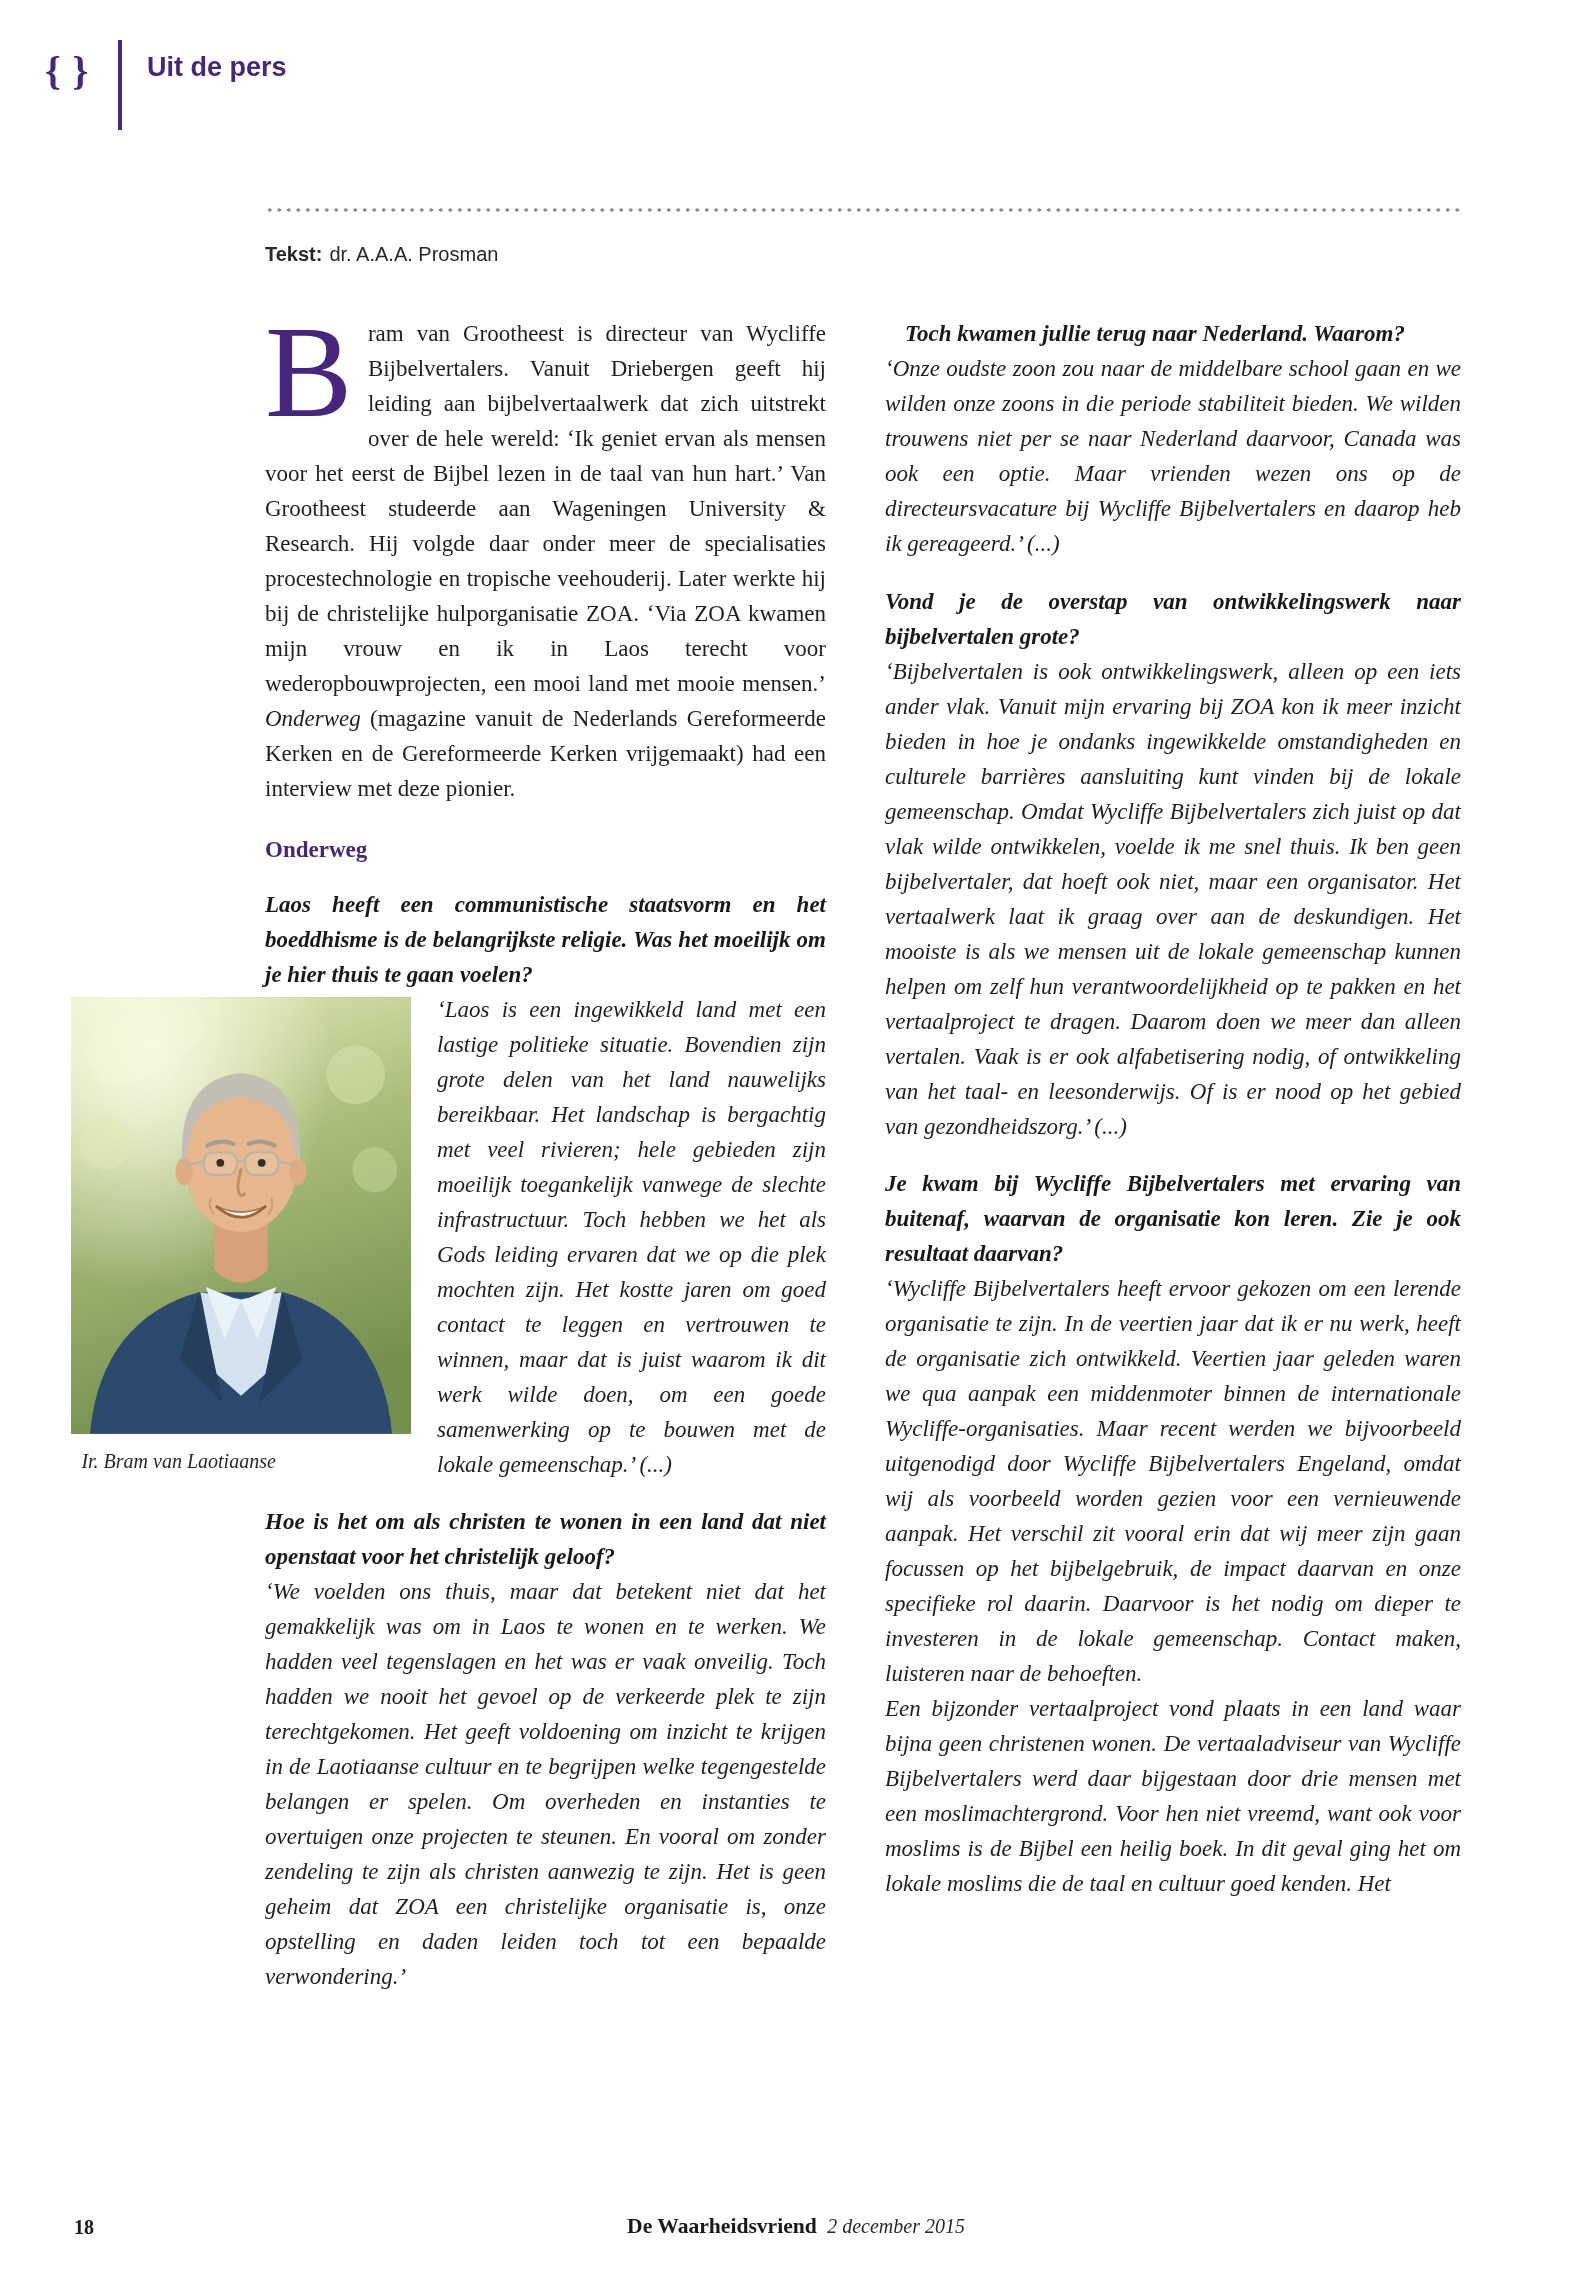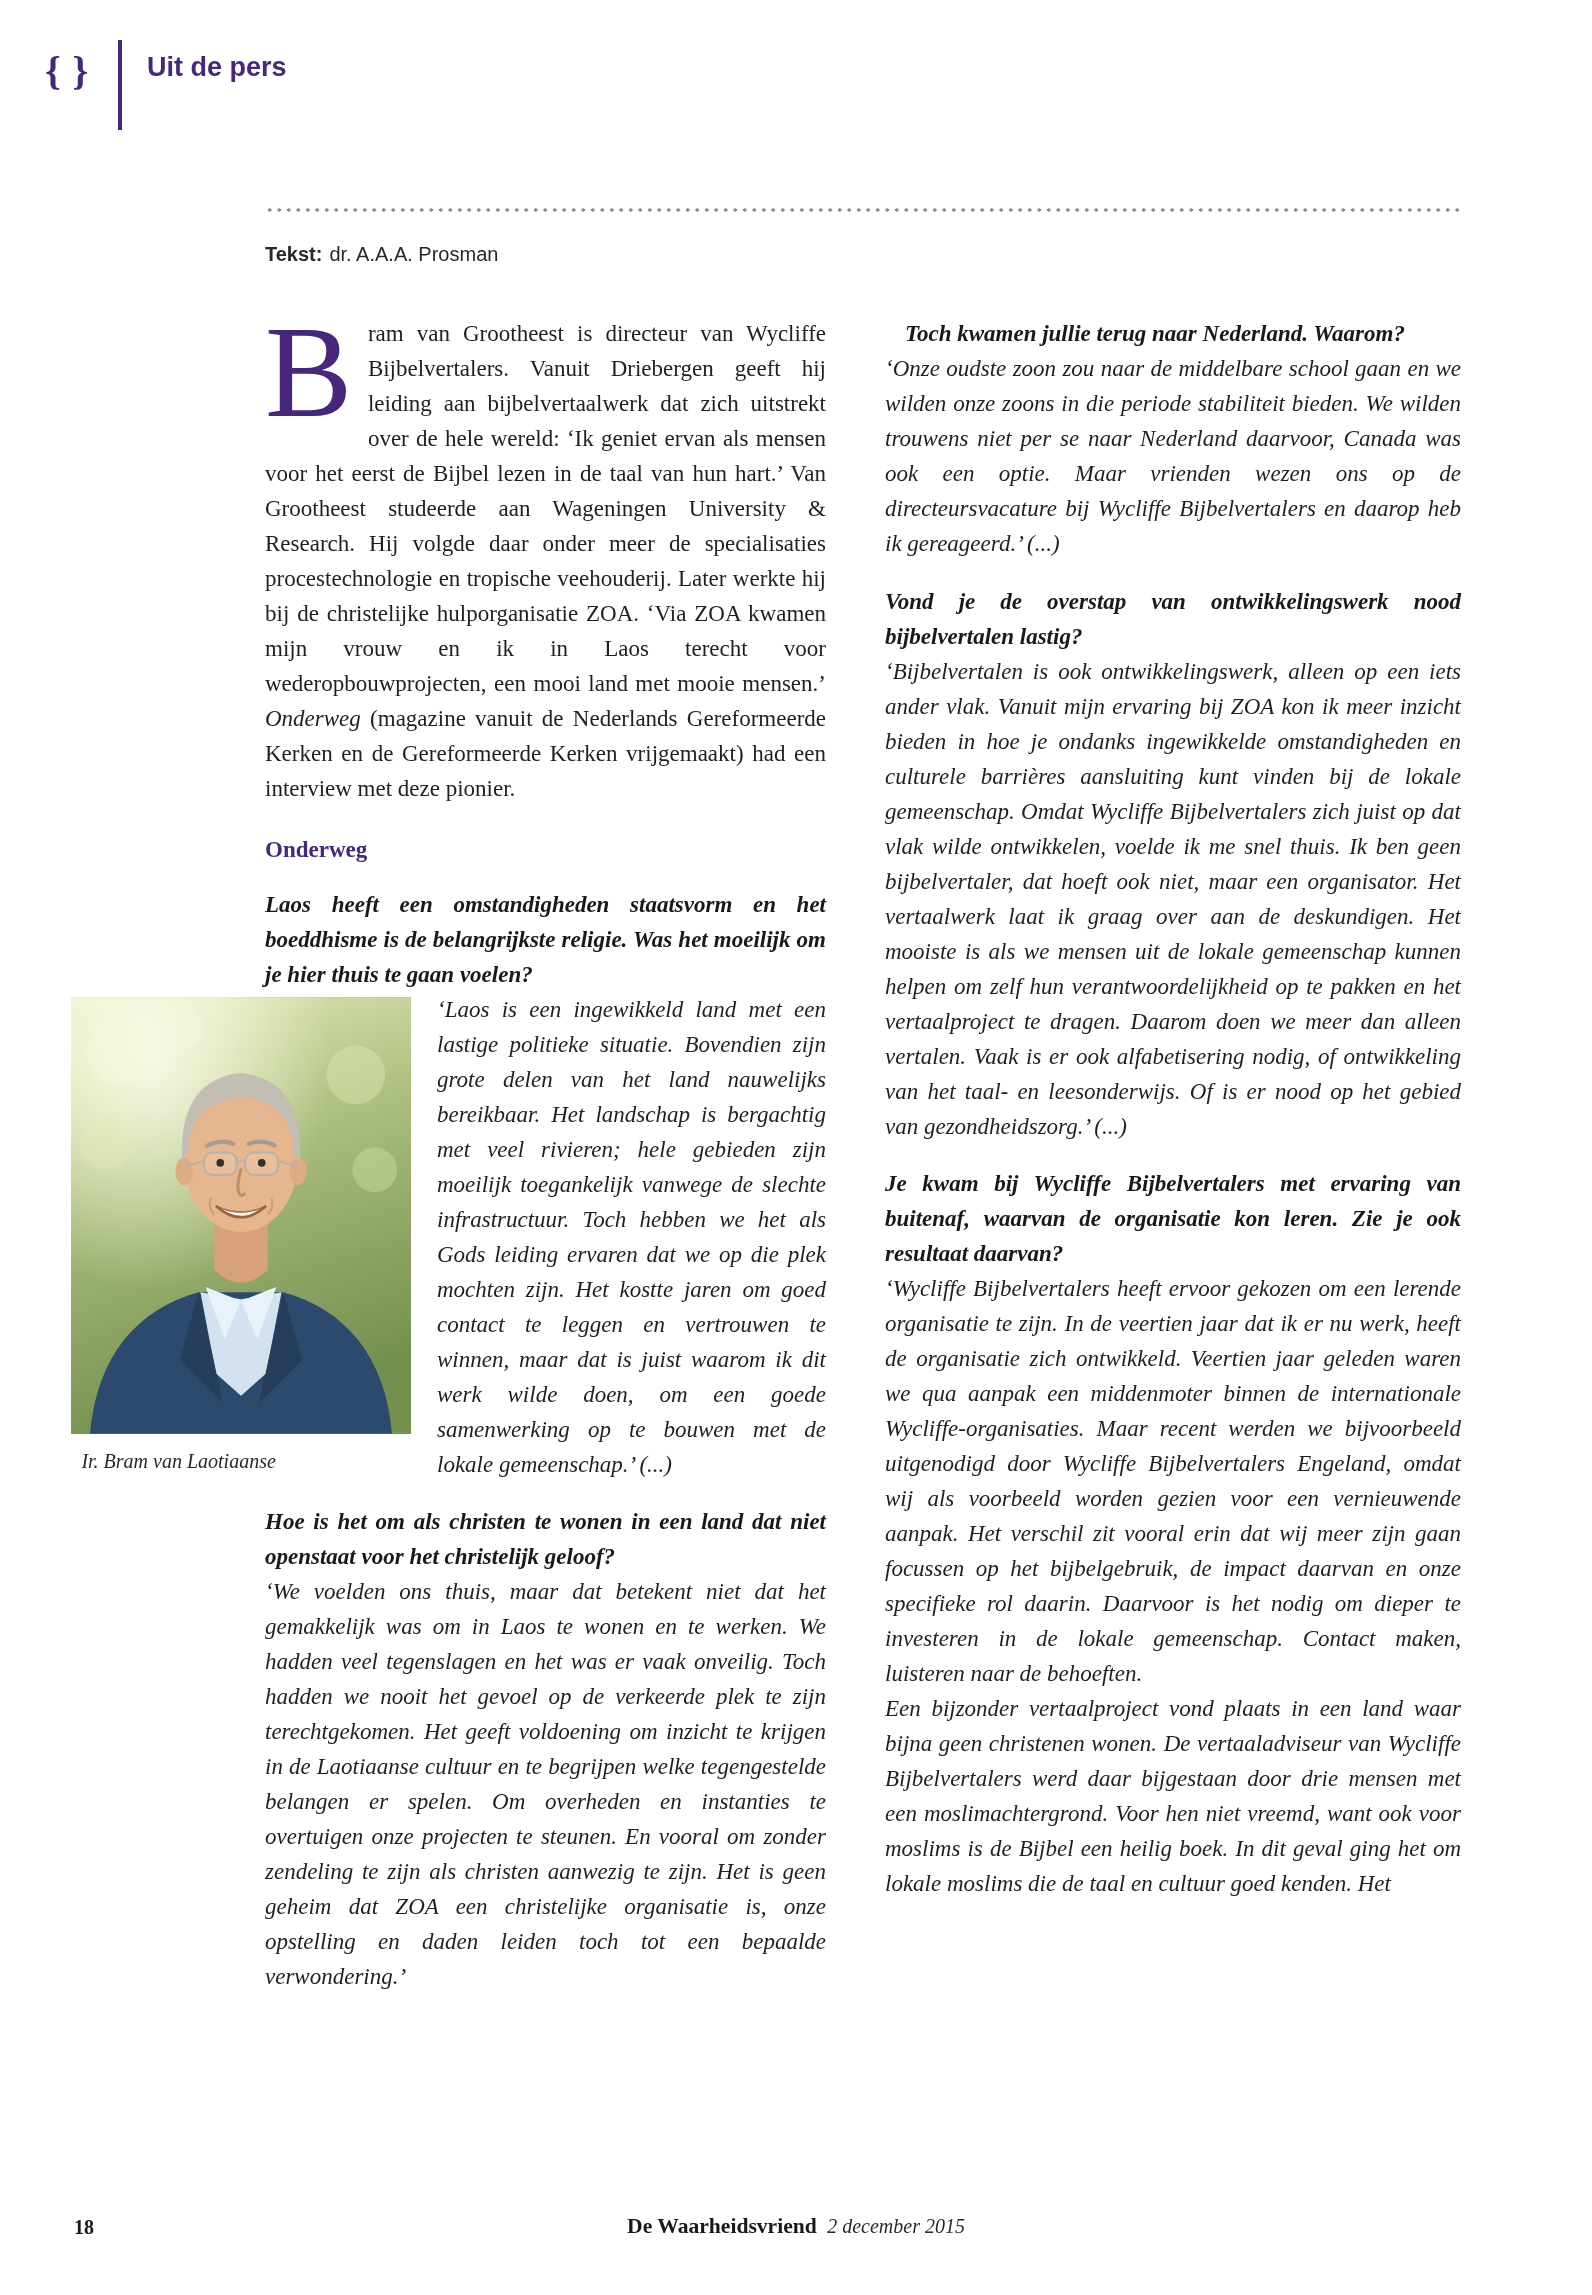--- a/index.html
+++ b/index.html
@@ -66,21 +66,21 @@
     <div class="dotted-rule"></div>
     <p class="byline"><strong>Tekst:</strong><span>dr. A.A.A. Prosman</span></p>
 
     <div class="columns">
 
       <div class="col col-left">
         <p class="intro"><span class="dropcap">B</span><span>ram van Grootheest is directeur van Wycliffe Bijbelvertalers. Vanuit Driebergen geeft hij leiding aan bijbelvertaalwerk dat zich uitstrekt over de hele wereld: ‘Ik geniet ervan als mensen voor het eerst de Bijbel lezen in de taal van hun hart.’ Van Grootheest studeerde aan Wageningen University &amp; Research. Hij volgde daar onder meer de specialisaties procestechnologie en tropische veehouderij. Later werkte hij bij de christelijke hulporganisatie ZOA. ‘Via ZOA kwamen mijn vrouw en ik in Laos terecht voor wederopbouwprojecten, een mooi land met mooie mensen.’ </span><em>Onderweg</em><span> (magazine vanuit de Nederlands Gereformeerde Kerken en de Gereformeerde Kerken vrijgemaakt) had een interview met deze pionier.</span></p>
 
         <h2 class="kicker">Onderweg</h2>
 
-        <p class="question">Laos heeft een omstandigheden staatsvorm en het boeddhisme is de belangrijkste religie. Was het moeilijk om je hier thuis te gaan voelen?</p>
+        <p class="question">Laos heeft een communistische staatsvorm en het boeddhisme is de belangrijkste religie. Was het moeilijk om je hier thuis te gaan voelen?</p>
 
         <div class="answer-with-photo">
           <figure class="portrait">
             <div class="photo">
               <svg viewBox="0 0 394 506" width="340" height="437">
                 <defs>
                   <linearGradient id="pbg" x1="0" y1="0" x2="0.25" y2="1">
                     <stop offset="0" stop-color="#e7edbc"></stop>
                     <stop offset="0.45" stop-color="#aabd7c"></stop>
                     <stop offset="1" stop-color="#74904f"></stop>
@@ -132,21 +132,21 @@
         </div>
 
         <p class="question clear">Hoe is het om als christen te wonen in een land dat niet openstaat voor het christelijk geloof?</p>
         <p class="answer">‘We voelden ons thuis, maar dat betekent niet dat het gemakkelijk was om in Laos te wonen en te werken. We hadden veel tegenslagen en het was er vaak onveilig. Toch hadden we nooit het gevoel op de verkeerde plek te zijn terechtgekomen. Het geeft voldoening om inzicht te krijgen in de Laotiaanse cultuur en te begrijpen welke tegengestelde belangen er spelen. Om overheden en instanties te overtuigen onze projecten te steunen. En vooral om zonder zendeling te zijn als christen aanwezig te zijn. Het is geen geheim dat ZOA een christelijke organisatie is, onze opstelling en daden leiden toch tot een bepaalde verwondering.’</p>
       </div>
 
       <div class="col col-right">
         <p class="question">Toch kwamen jullie terug naar Nederland. Waarom?</p>
         <p class="answer">‘Onze oudste zoon zou naar de middelbare school gaan en we wilden onze zoons in die periode stabiliteit bieden. We wilden trouwens niet per se naar Nederland daarvoor, Canada was ook een optie. Maar vrienden wezen ons op de directeursvacature bij Wycliffe Bijbelvertalers en daarop heb ik gereageerd.’ (...)</p>
 
-        <p class="question">Vond je de overstap van ontwikkelingswerk nood bijbelvertalen lastig?</p>
+        <p class="question">Vond je de overstap van ontwikkelingswerk naar bijbelvertalen grote?</p>
         <p class="answer">‘Bijbelvertalen is ook ontwikkelingswerk, alleen op een iets ander vlak. Vanuit mijn ervaring bij ZOA kon ik meer inzicht bieden in hoe je ondanks ingewikkelde omstandigheden en culturele barrières aansluiting kunt vinden bij de lokale gemeenschap. Omdat Wycliffe Bijbelvertalers zich juist op dat vlak wilde ontwikkelen, voelde ik me snel thuis. Ik ben geen bijbelvertaler, dat hoeft ook niet, maar een organisator. Het vertaalwerk laat ik graag over aan de deskundigen. Het mooiste is als we mensen uit de lokale gemeenschap kunnen helpen om zelf hun verantwoordelijkheid op te pakken en het vertaalproject te dragen. Daarom doen we meer dan alleen vertalen. Vaak is er ook alfabetisering nodig, of ontwikkeling van het taal- en leesonderwijs. Of is er nood op het gebied van gezondheidszorg.’ (...)</p>
 
         <p class="question">Je kwam bij Wycliffe Bijbelvertalers met ervaring van buitenaf, waarvan de organisatie kon leren. Zie je ook resultaat daarvan?</p>
         <p class="answer">‘Wycliffe Bijbelvertalers heeft ervoor gekozen om een lerende organisatie te zijn. In de veertien jaar dat ik er nu werk, heeft de organisatie zich ontwikkeld. Veertien jaar geleden waren we qua aanpak een middenmoter binnen de internationale Wycliffe-organisaties. Maar recent werden we bijvoorbeeld uitgenodigd door Wycliffe Bijbelvertalers Engeland, omdat wij als voorbeeld worden gezien voor een vernieuwende aanpak. Het verschil zit vooral erin dat wij meer zijn gaan focussen op het bijbelgebruik, de impact daarvan en onze specifieke rol daarin. Daarvoor is het nodig om dieper te investeren in de lokale gemeenschap. Contact maken, luisteren naar de behoeften.</p>
         <p class="answer">Een bijzonder vertaalproject vond plaats in een land waar bijna geen christenen wonen. De vertaaladviseur van Wycliffe Bijbelvertalers werd daar bijgestaan door drie mensen met een moslimachtergrond. Voor hen niet vreemd, want ook voor moslims is de Bijbel een heilig boek. In dit geval ging het om lokale moslims die de taal en cultuur goed kenden. Het</p>
       </div>
 
     </div>
   </div>
 

